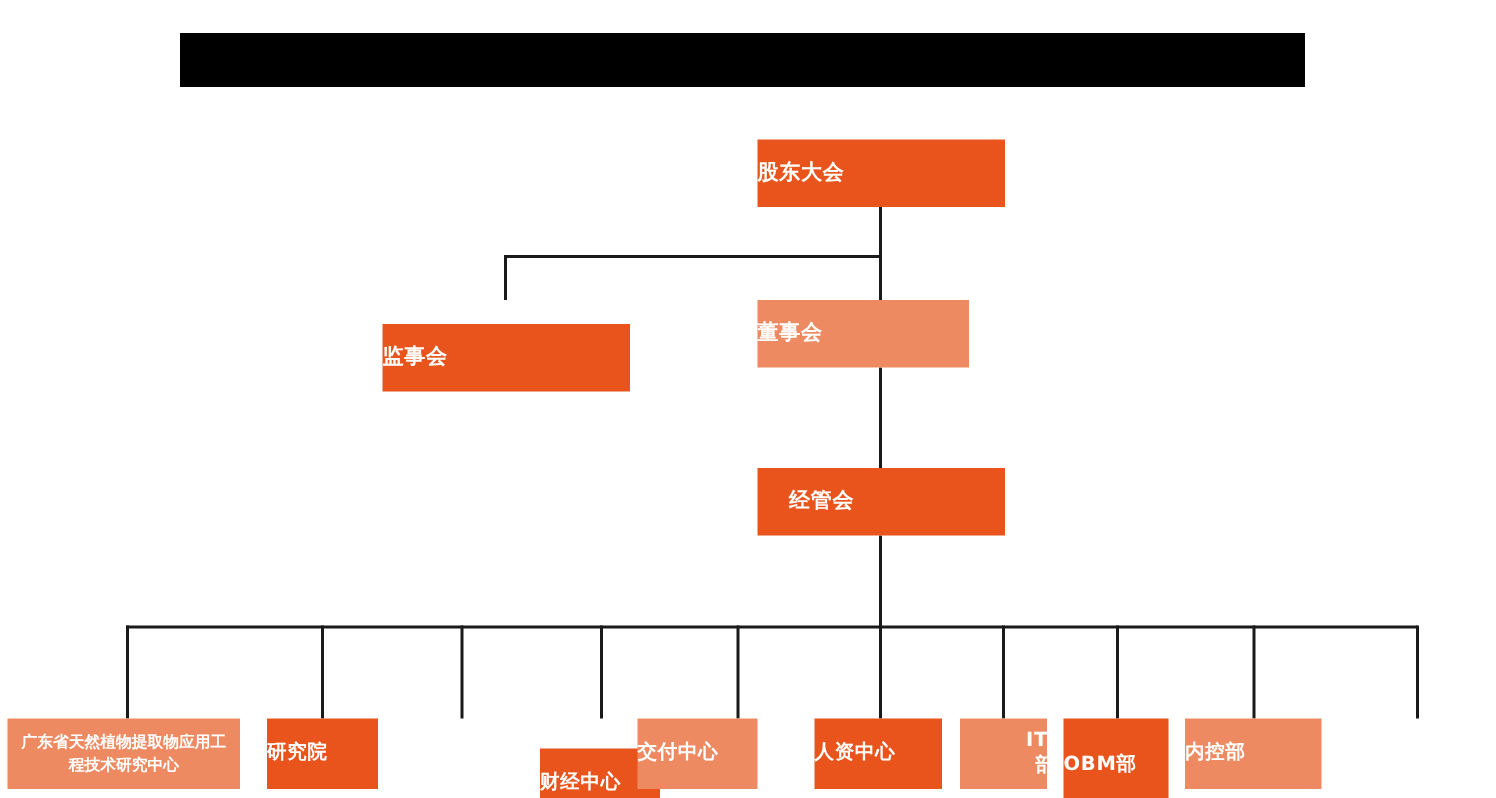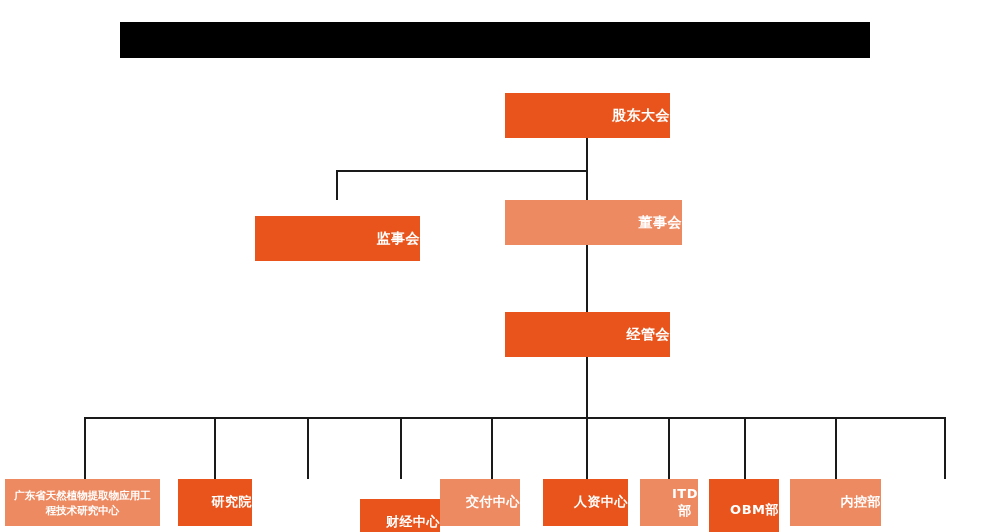--- a/index.html
+++ b/index.html
@@ -27,21 +27,21 @@
     height: 36px;
     background: #000000;
   }
 
   
   .node {
     position: absolute;
     box-sizing: border-box;
     display: flex;
     align-items: center;
-    justify-content: flex-end;
+    justify-content: flex-start;
     text-align: center;
     color: #ffffff;
     font-weight: bold;
     line-height: 1.25;
     letter-spacing: 0.5px;
     z-index: 3;
   }
   .node.dark  { background: #E8541B; }
   .node.light { background: #EE8A61; }
 
@@ -90,42 +90,42 @@
   <div class="line v" style="left:835px; top:417px; height:62px;"></div>
   <div class="line v" style="left:944px; top:417px; height:62px;"></div>
 
   <div class="node dark node-lg" style="left:505px; top:93px; width:165px; height:45px;">
     <span>股东大会</span>
   </div>
 
   <div class="node dark node-lg" style="left:255px; top:216px; width:165px; height:45px;">
     <span>监事会</span>
   </div>
-  <div class="node light node-lg" style="left:505px; top:200px; width:177px; height:45px;">
+  <div class="node light node-lg" style="left:505px; top:200px; width:141px; height:45px;">
     <span>董事会</span>
   </div>
 
   <div class="node dark node-lg" style="left:505px; top:312px; width:165px; height:45px;padding-left:21px;">
     <span>经管会</span>
   </div>
 
   <div class="node light node-xs" style="left:5px; top:479px; width:155px; height:47px; padding:0 6px;">
     <span>广东省天然植物提取物应用工程技术研究中心</span>
   </div>
 
   <div class="node dark node-md" style="left:178px; top:479px; width:74px; height:47px;">
     <span>研究院</span>
   </div>
 
 
   <div class="node dark node-md" style="left:360px; top:499px; width:80px; height:46px;">
     <span>财经中心</span>
   </div>
 
-  <div class="node light node-md" style="left:440px; top:479px; width:80px; height:47px;">
+  <div class="node light node-md" style="left:425px; top:479px; width:80px; height:47px;">
     <span>交付中心</span>
   </div>
 
   <div class="node dark node-md" style="left:543px; top:479px; width:85px; height:47px;">
     <span>人资中心</span>
   </div>
 
   <div class="node light node-md" style="left:640px; top:479px; width:58px; height:47px;padding-left:44px;">
     <span>ITD部</span>
   </div>

